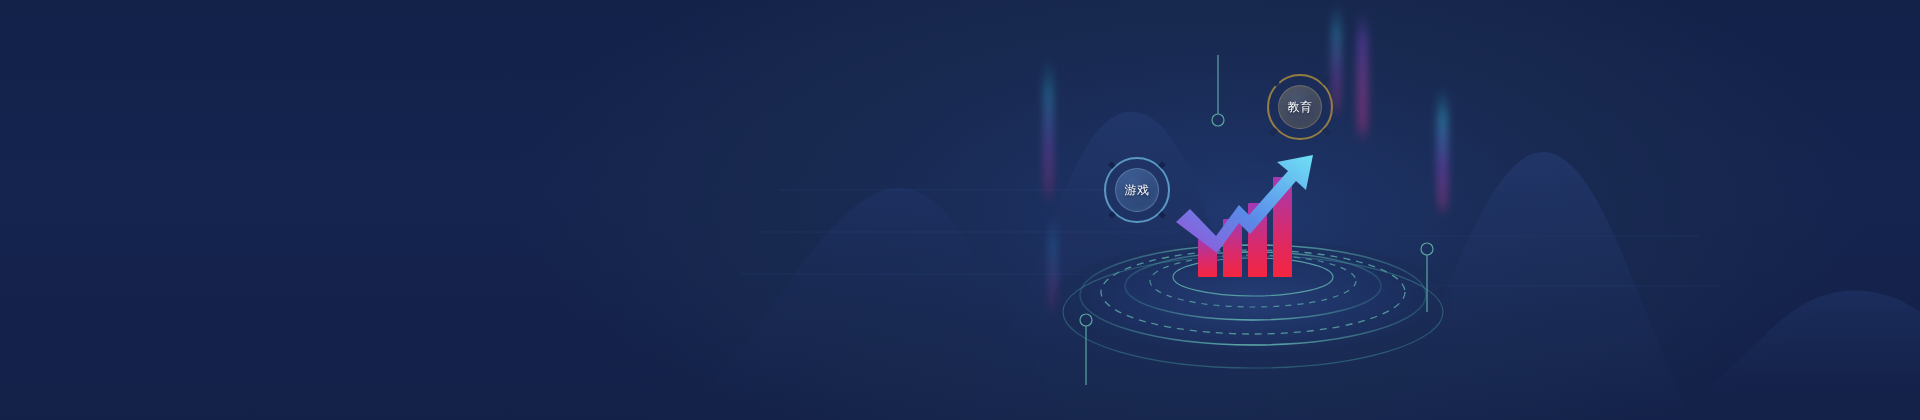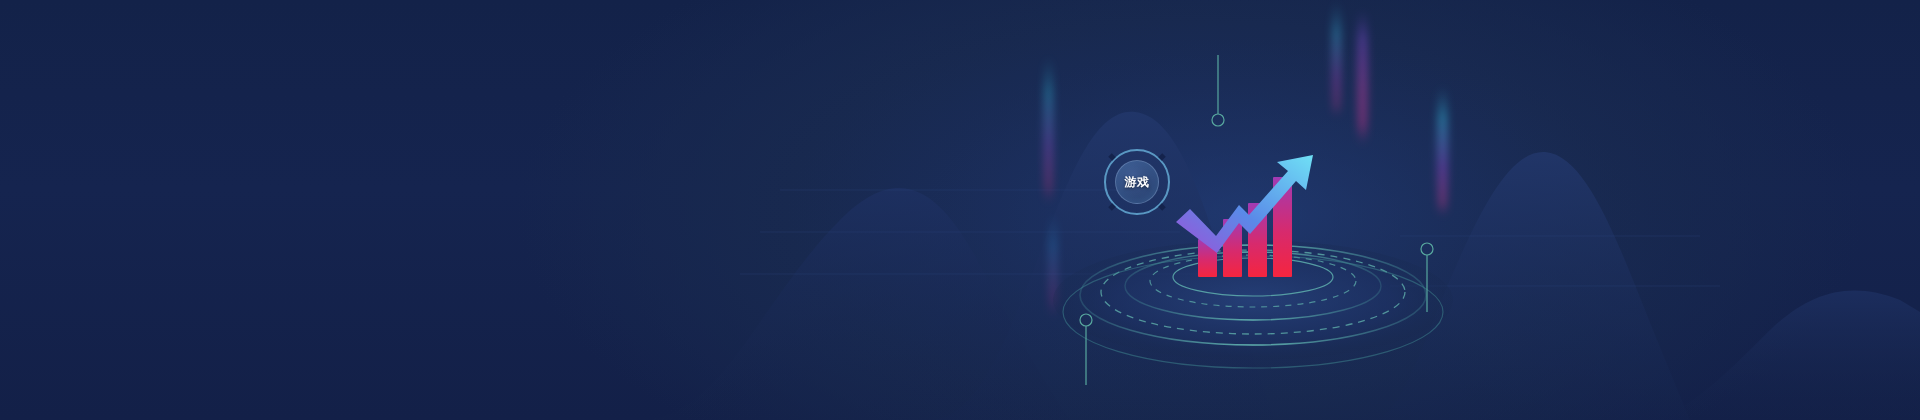--- a/index.html
+++ b/index.html
@@ -166,33 +166,50 @@
       <circle cx="1218" cy="120" r="6"></circle>
 
       <line x1="1427" y1="255" x2="1427" y2="312"></line>
       <circle cx="1427" cy="249" r="6"></circle>
 
       <line x1="1086" y1="326" x2="1086" y2="385"></line>
       <circle cx="1086" cy="320" r="6"></circle>
     </g>
   </svg>
 
-  <div class="badge blue" style="left:1102px;top:147px;font-weight:bold;">
+  <div class="badge blue" style="left:1102px;top:155px;">
     <svg class="ring" viewBox="0 0 70 70">
       <g fill="none" stroke="#5d9ec9" stroke-width="2" stroke-linecap="round" opacity=".95">
         <path d="M35 3 A32 32 0 0 1 67 35"></path>
         <path d="M67 35 A32 32 0 0 1 35 67"></path>
         <path d="M35 67 A32 32 0 0 1 3 35"></path>
         <path d="M3 35 A32 32 0 0 1 35 3"></path>
       </g>
       <g fill="none" stroke="#14234c" stroke-width="5" stroke-linecap="butt">
         <path d="M58 12 L62 8"></path>
           <path d="M58 58 L62 62"></path>
         <path d="M12 58 L8 62"></path>
           <path d="M12 12 L8 8"></path>
       </g>
     </svg>
     <div class="core">游戏</div>
   </div>
 
+  <div class="badge gold" style="left:1265px;top:72px;">
+    <svg class="ring" viewBox="0 0 70 70">
+      <g fill="none" stroke="#9b8240" stroke-width="2" stroke-linecap="round" opacity=".95">
+        <path d="M35 3 A32 32 0 0 1 67 35"></path>
+        <path d="M67 35 A32 32 0 0 1 35 67"></path>
+        <path d="M35 67 A32 32 0 0 1 3 35"></path>
+        <path d="M3 35 A32 32 0 0 1 35 3"></path>
+      </g>
+      <g fill="none" stroke="#1a2b52" stroke-width="5" stroke-linecap="butt">
+        <path d="M57 11 L63 6"></path>
+          <path d="M59 57 L64 63"></path>
+        <path d="M11 57 L6 63"></path>
+          <path d="M13 13 L7 7"></path>
+      </g>
+    </svg>
+    <div class="core">教育</div>
+  </div>
 
 
 </div>
 
 </body></html>

